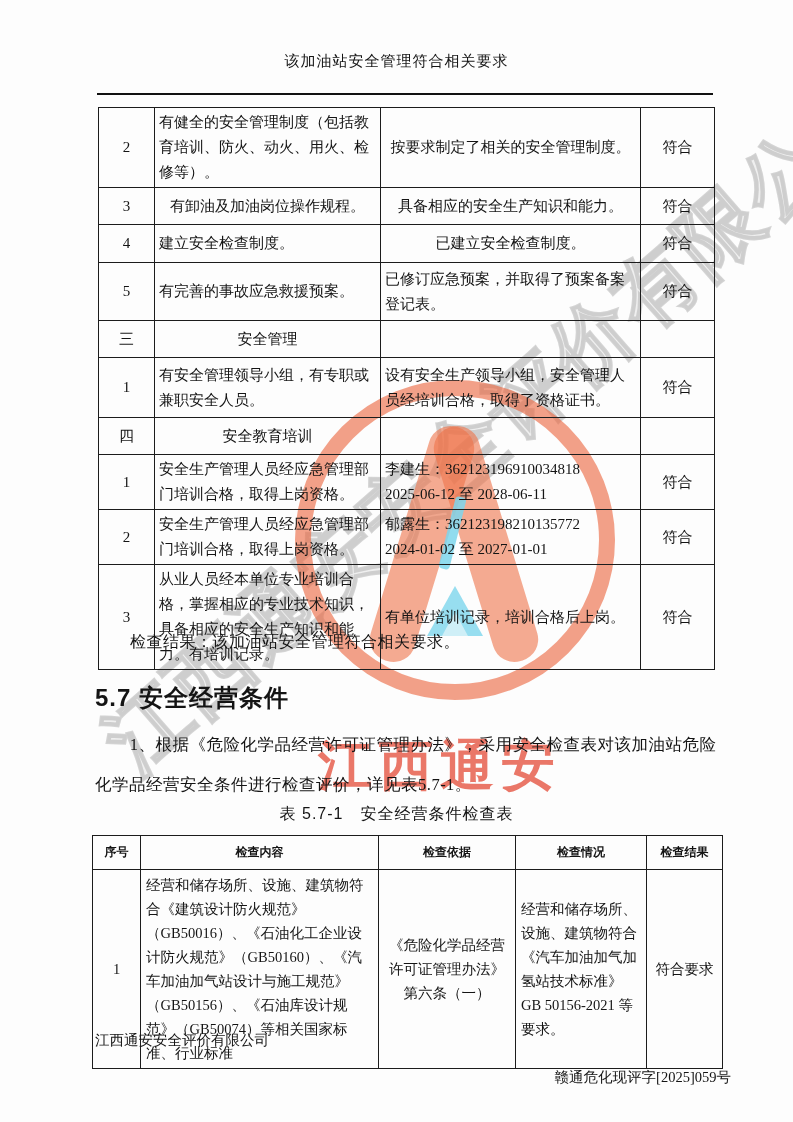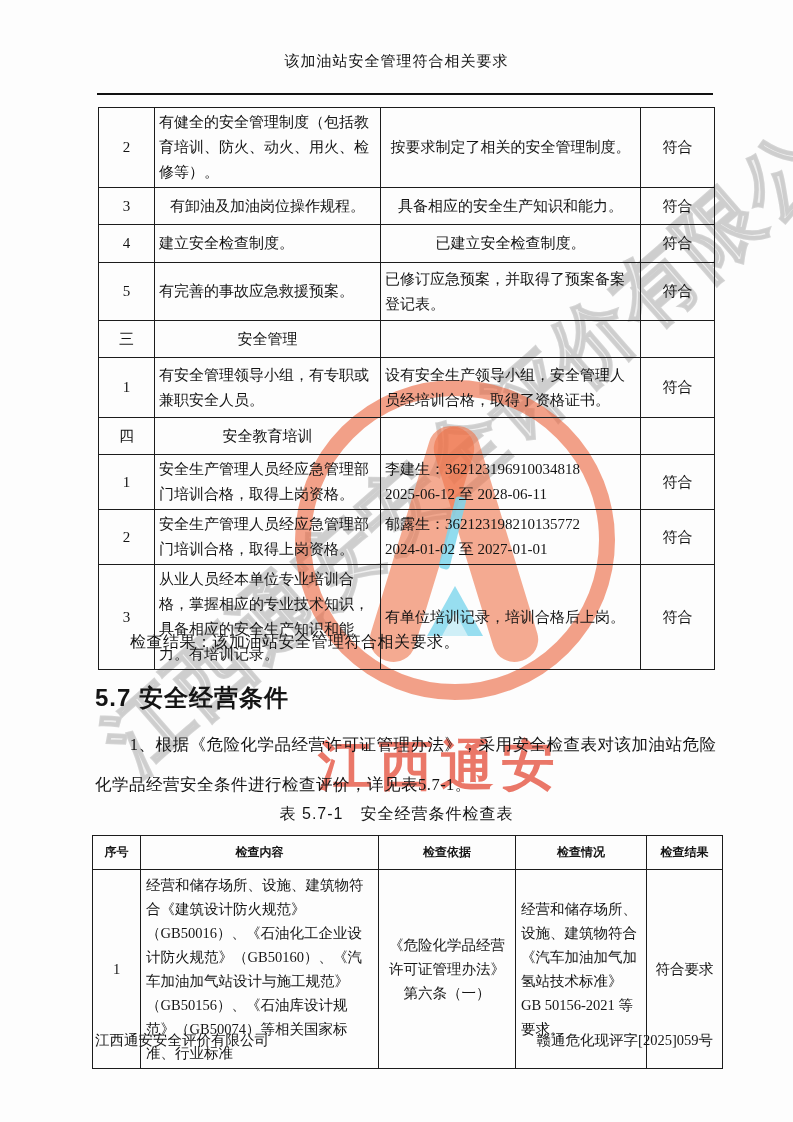--- a/index.html
+++ b/index.html
@@ -79,21 +79,21 @@
     font-size:16.5px; line-height:40px; text-indent:2.1em; letter-spacing:0.5px;
   }
   .tbl-caption {
     position:absolute; top:804px; left:0; width:100%; text-align:center;
     font-family:"Liberation Sans","DejaVu Sans",sans-serif;
     font-size:16px; font-weight:normal; letter-spacing:1px;
   }
   .doc-footer { position:absolute; top:1031px; left:0; width:100%; height:24px; font-size:14.5px; }
   .doc-footer .f-left  { position:absolute; left:95px; }
   .doc-footer .f-page  { position:absolute; left:0; width:100%; text-align:center; }
-  .doc-footer .f-right { position:absolute; right:80px; }
+  .doc-footer .f-right { position:absolute; right:62px;margin-top:37px; }
 </style>
 </head>
 <body>
 
 <div class="page">
 
   <div class="wm-gray">江西通安安全评价有限公司</div>
 
   <div class="stamp">
     <div class="ring"></div>

